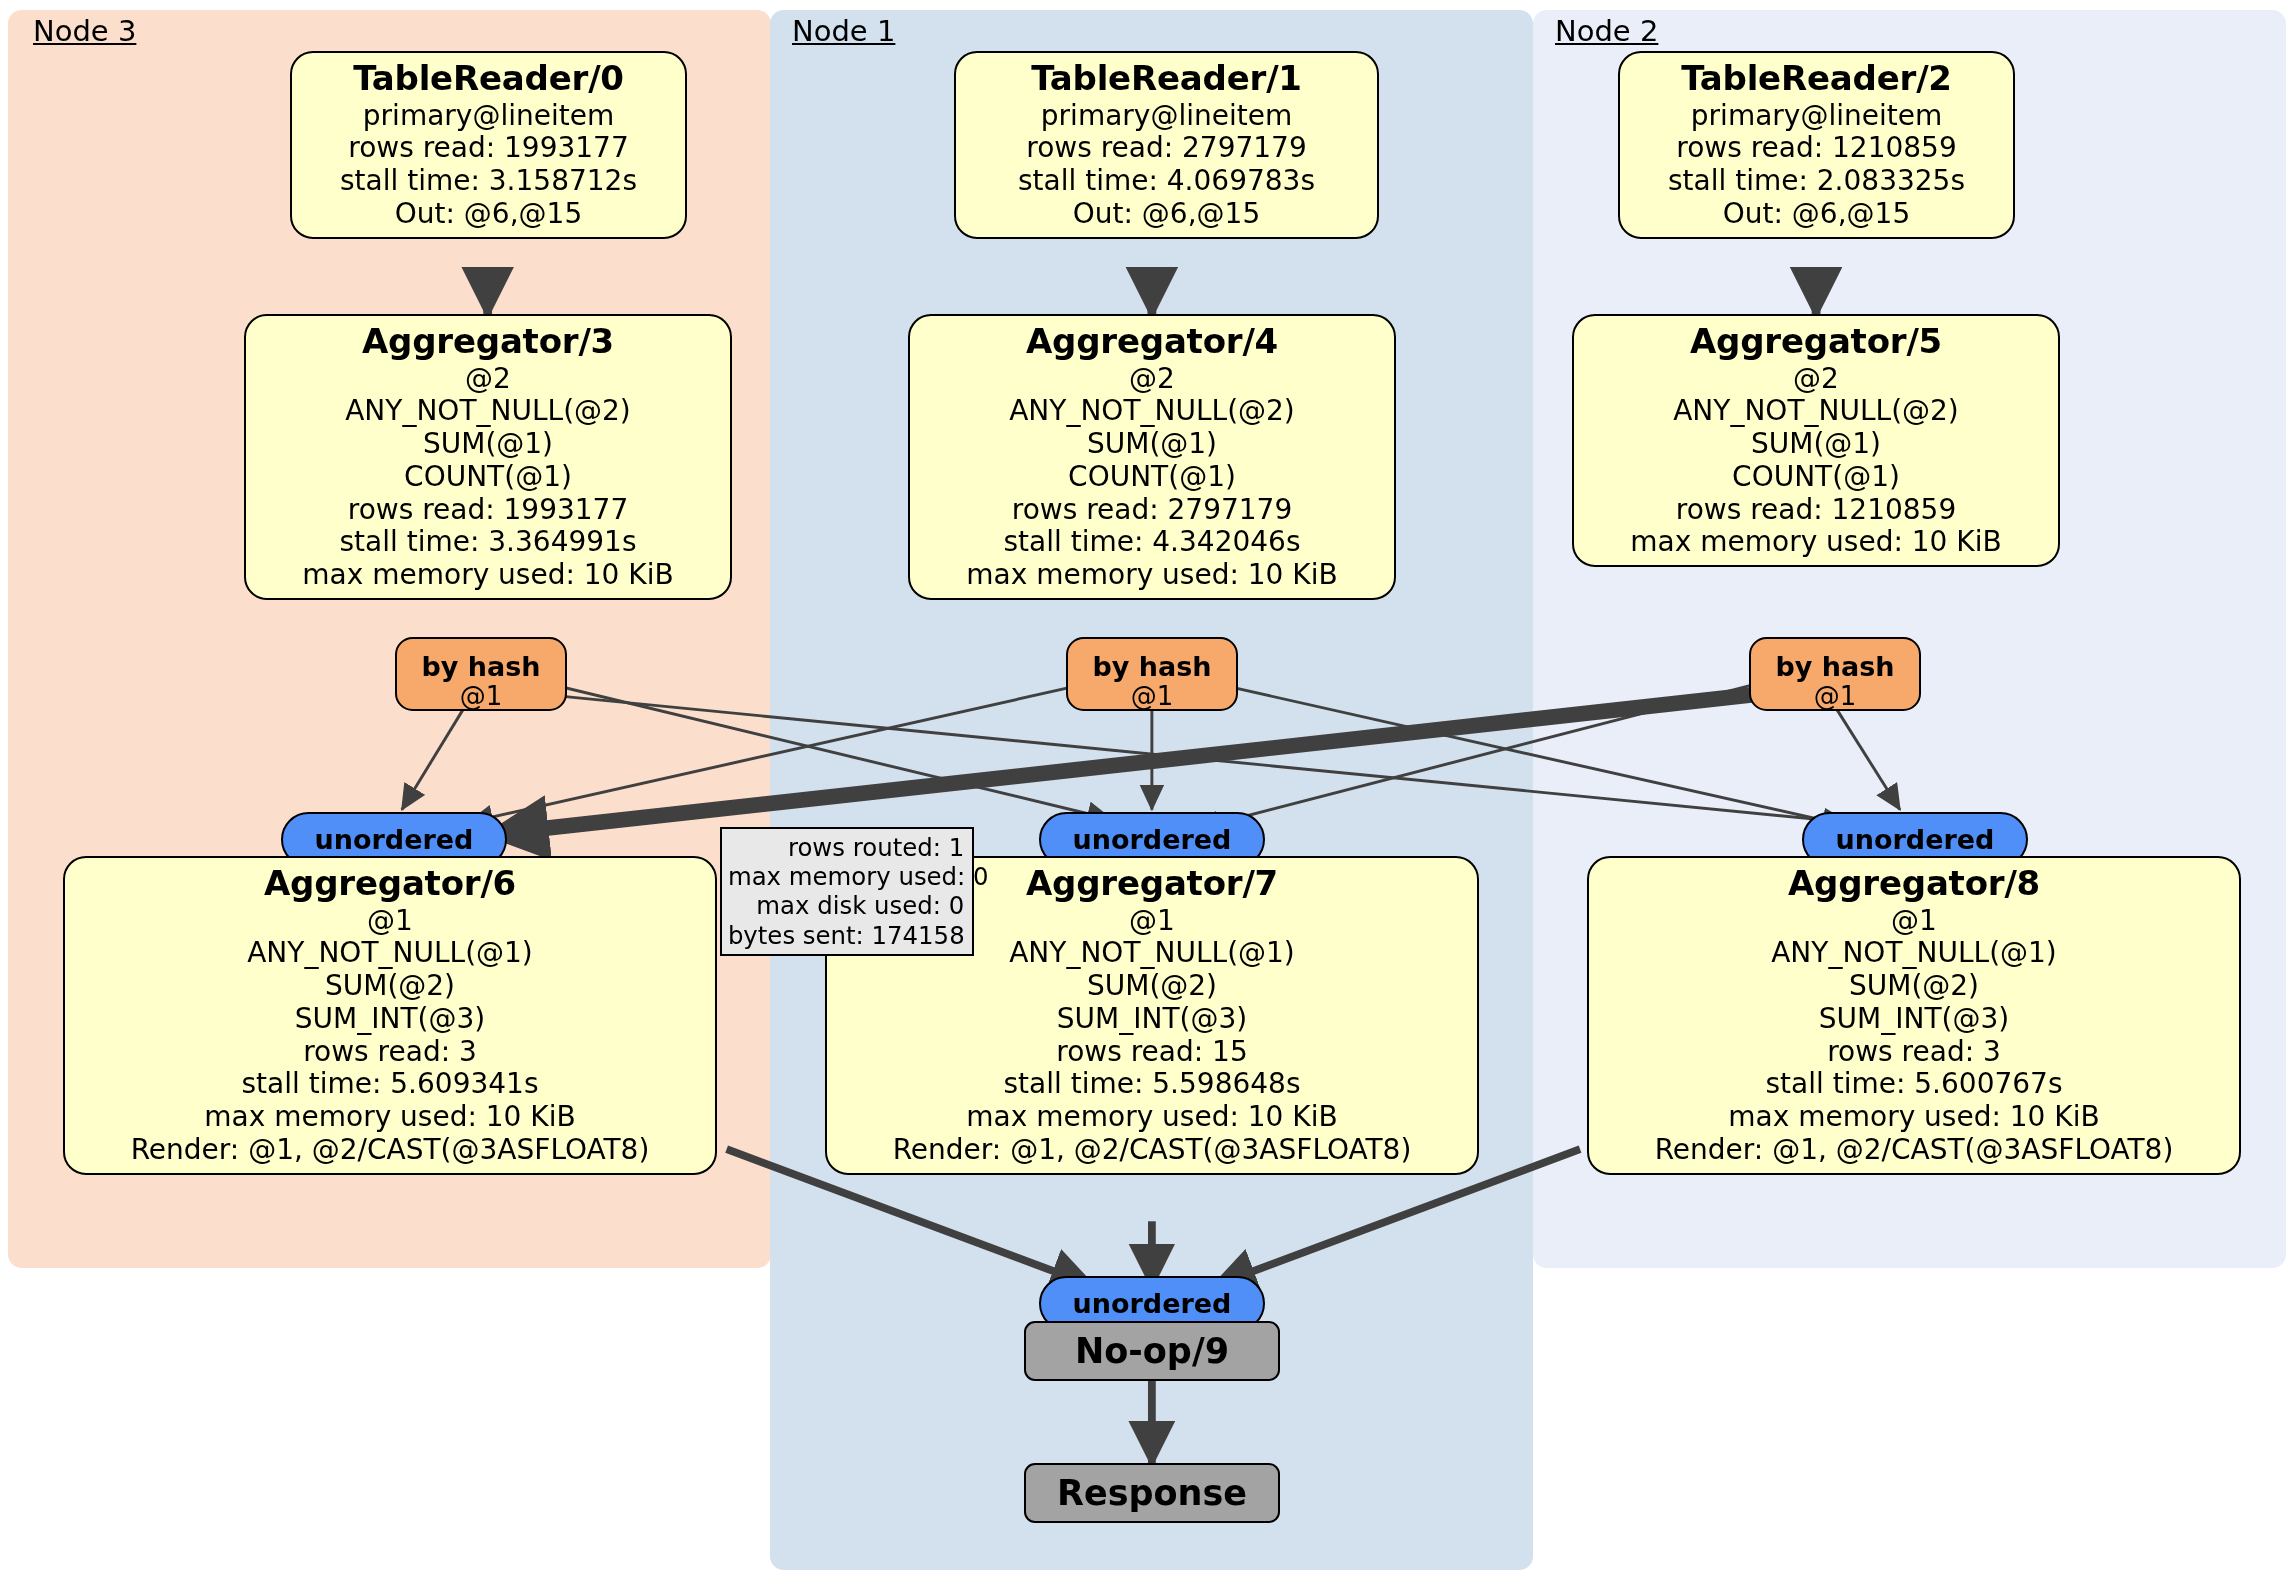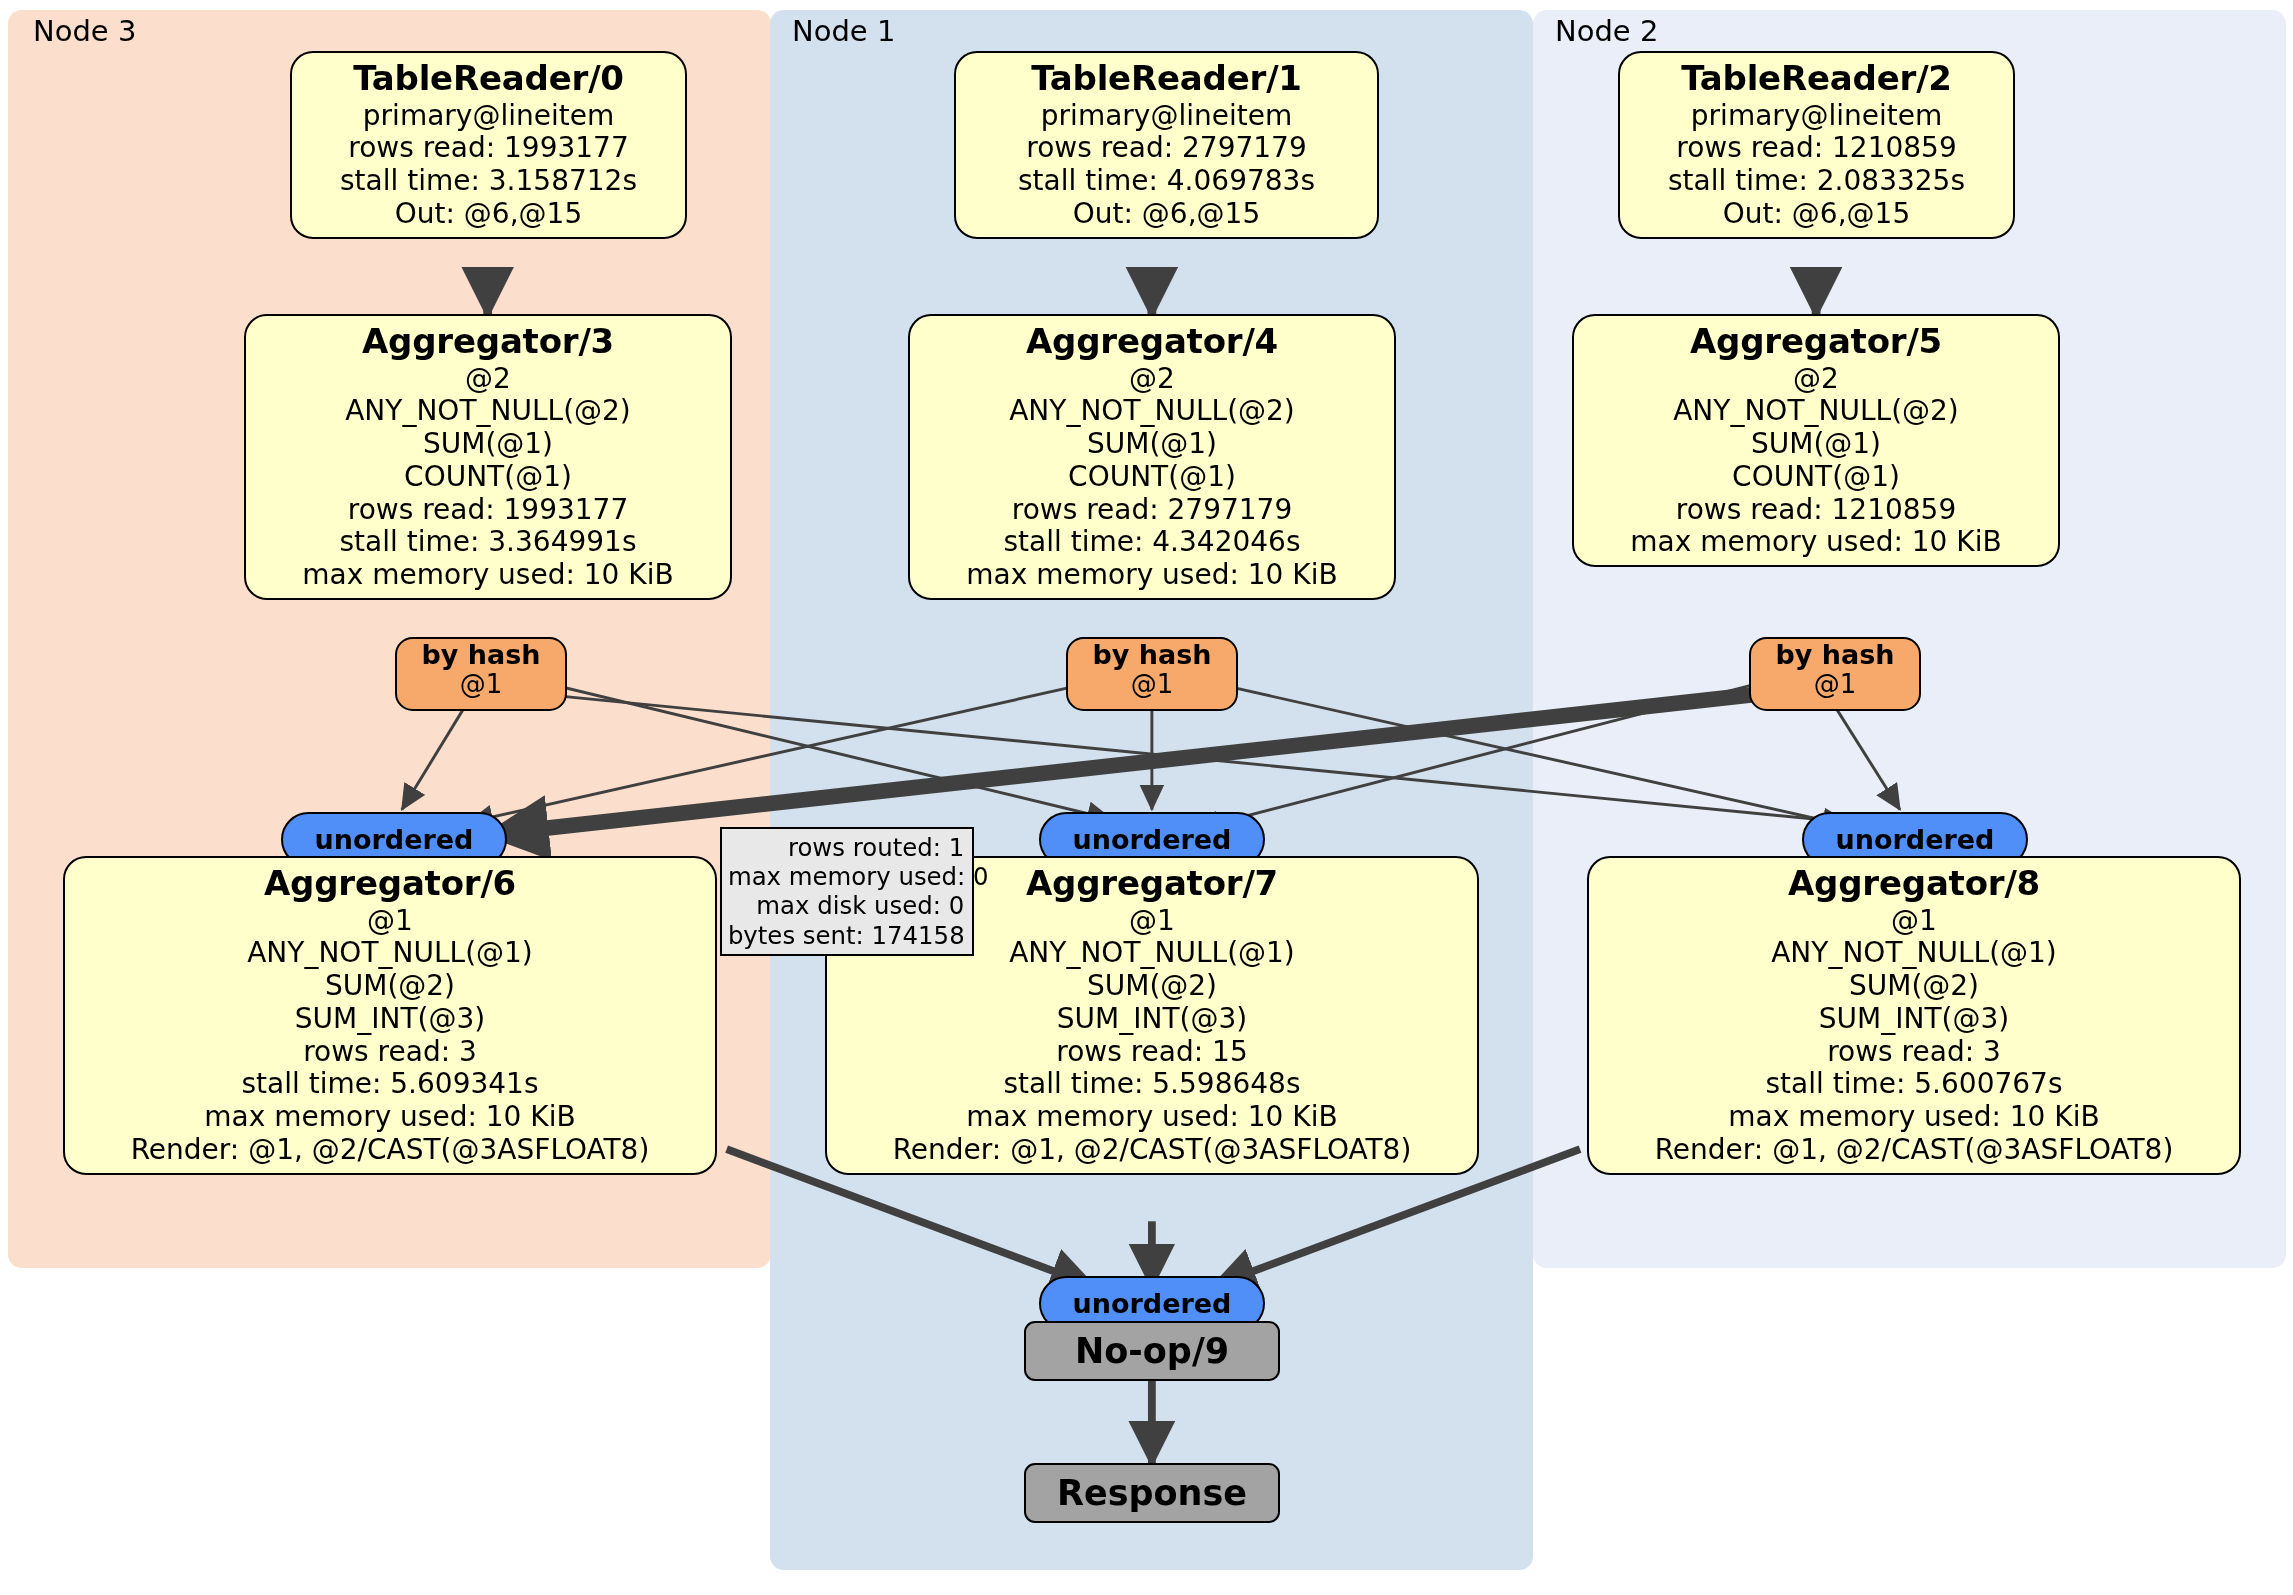--- a/index.html
+++ b/index.html
@@ -23,20 +23,21 @@
     position: absolute;
     border-radius: 13.7px;
     box-sizing: border-box;
   }
   .cluster-label {
     position: absolute;
     font-size: 29px;
     color: #000000;
     font-family: "DejaVu Sans", "Liberation Sans", sans-serif;
     white-space: nowrap;
+    text-decoration: underline;
   }
   
   #edges {
     position: absolute;
     left: 0; top: 0;
     width: 2294px;
     height: 1596px;
     pointer-events: none;
   }
   
@@ -66,21 +67,21 @@
     box-sizing: border-box;
     border: 2.9px solid #000000;
     text-align: center;
     color: #000000;
     line-height: 1.1;
   }
   .pill-hash {
     background: #f7a96b;
     border-radius: 17.6px;
     font-size: 27px;
-    padding-top: 1px;
+    padding-top: 13px;
   }
   .pill-hash .hl1 { font-weight: bold; display:block; }
   .pill-hash .hl2 { font-weight: normal; display:block; font-size: 26px;}
   .pill-unordered {
     background: #4f8ff7;
     border-radius: 974px;
     font-weight: bold;
     font-size: 27px;
     display: flex;
     align-items: center;

